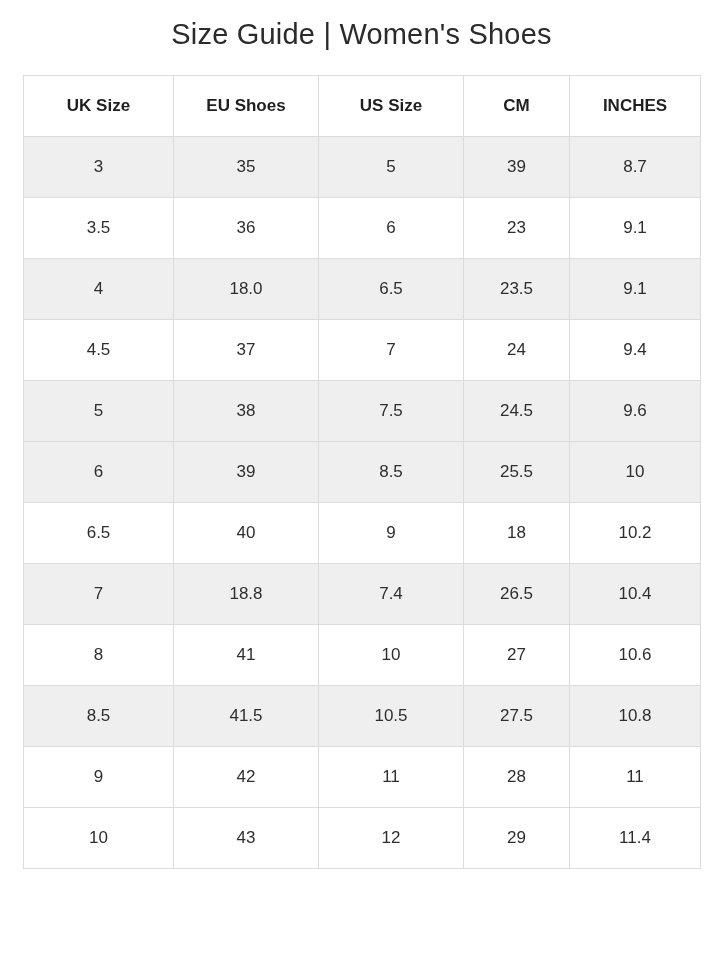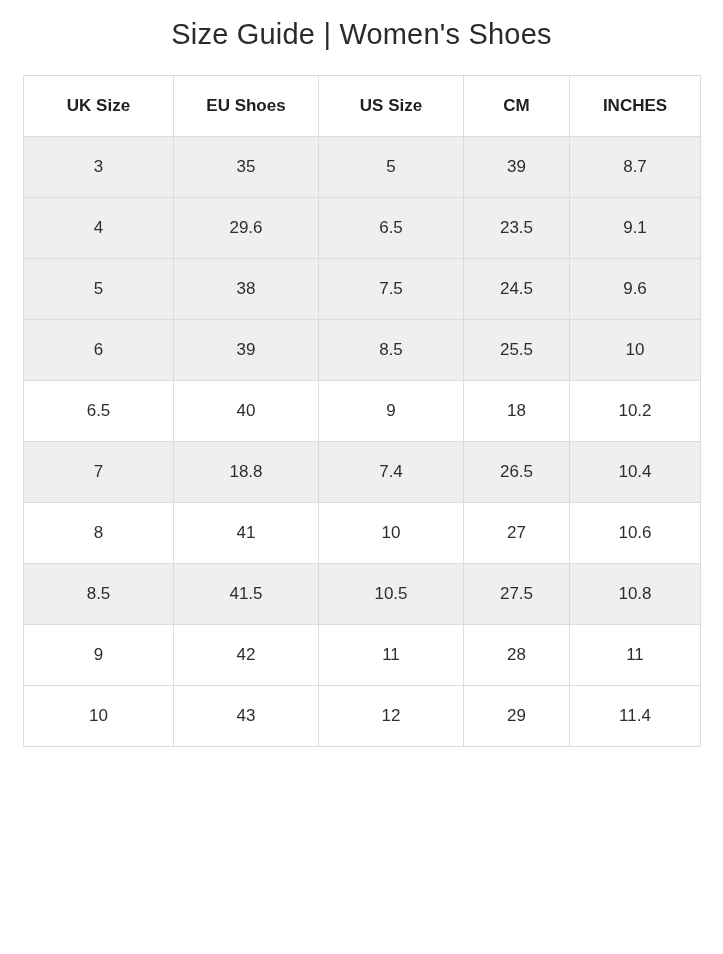--- a/index.html
+++ b/index.html
@@ -97,26 +97,40 @@
         </tr>
       </thead>
       <tbody>
         <tr class="shaded">
           <td>3</td>
           <td>35</td>
           <td>5</td>
           <td>39</td>
           <td>8.7</td>
         </tr>
+        <tr class="plain">
+          <td>3.5</td>
+          <td>36</td>
+          <td>6</td>
+          <td>23</td>
+          <td>9.1</td>
+        </tr>
         <tr class="shaded">
           <td>4</td>
-          <td>29.6</td>
+          <td>18.0</td>
           <td>6.5</td>
           <td>23.5</td>
           <td>9.1</td>
+        </tr>
+        <tr class="plain">
+          <td>4.5</td>
+          <td>37</td>
+          <td>7</td>
+          <td>24</td>
+          <td>9.4</td>
         </tr>
         <tr class="shaded">
           <td>5</td>
           <td>38</td>
           <td>7.5</td>
           <td>24.5</td>
           <td>9.6</td>
         </tr>
         <tr class="shaded">
           <td>6</td>

